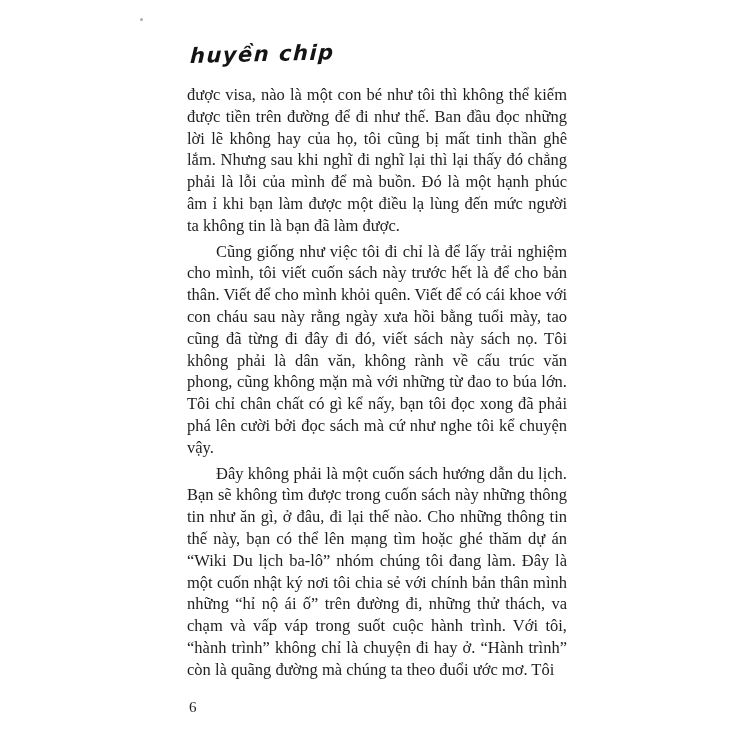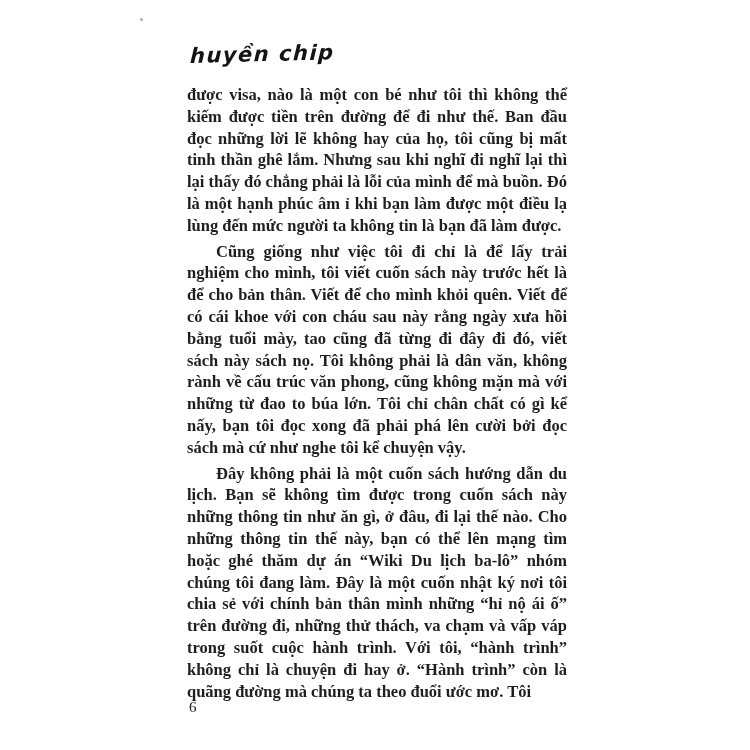--- a/index.html
+++ b/index.html
@@ -46,21 +46,20 @@
     font-family: "Liberation Serif", "DejaVu Serif", serif;
     font-size: 16.5px;
     line-height: 21.8px;
     color: #1e1e1e;
     text-align: justify;
     text-justify: inter-word;
   }
   .para {
     margin: 0 0 4px 0;
     text-indent: 29px;
-    font-weight: bold;
   }
   .para.first {
     text-indent: 0;
   }
   .page-number {
     position: absolute;
     left: 189px;
     top: 699px;
     font-family: "Liberation Serif", "DejaVu Serif", serif;
     font-size: 15px;

